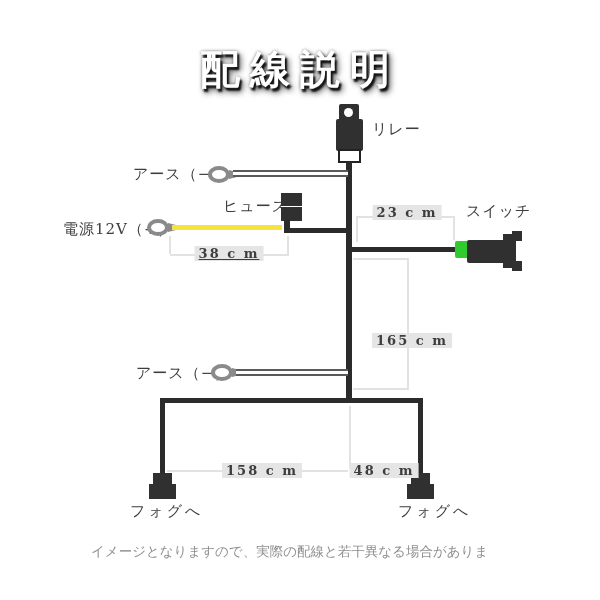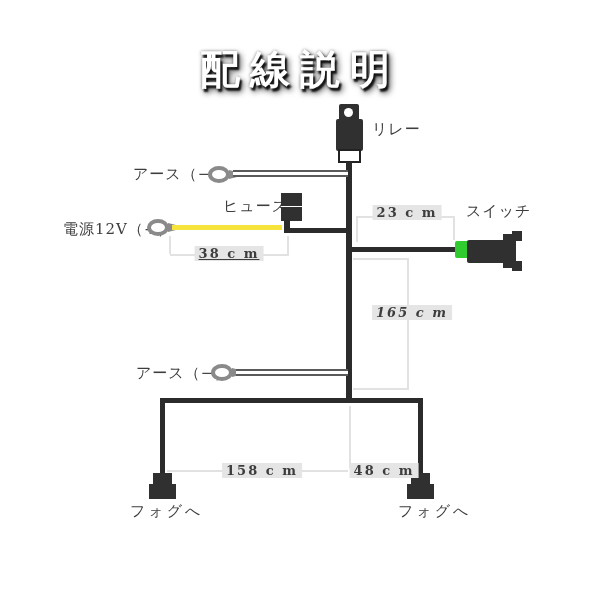--- a/index.html
+++ b/index.html
@@ -85,21 +85,21 @@
   <div class="abs lbl" style="left:466px;top:202px;">スイッチ</div>
 
   <div class="abs dimline" style="left:356px;top:216px;width:2px;height:26px;"></div>
   <div class="abs dimline" style="left:453px;top:216px;width:2px;height:24px;"></div>
   <div class="abs dimline" style="left:357px;top:216px;width:98px;height:2px;"></div>
   <div class="abs dim" style="left:407px;top:205px;">23 c m</div>
 
   <div class="abs dimline" style="left:353px;top:258px;width:56px;height:2px;"></div>
   <div class="abs dimline" style="left:407px;top:258px;width:2px;height:132px;"></div>
   <div class="abs dimline" style="left:353px;top:388px;width:56px;height:2px;"></div>
-  <div class="abs dim" style="left:412px;top:305px;font-style:italic;">165 c m</div>
+  <div class="abs dim" style="left:412px;top:333px;">165 c m</div>
 
   <div class="abs lbl" style="left:136px;top:364px;">アース（−）</div>
   <div class="abs ring" style="left:211px;top:364px;"></div>
   <div class="abs neck" style="left:232px;top:368px;"></div>
   <div class="abs wire2" style="left:236px;top:369px;width:112px;"></div>
 
   <div class="abs wire" style="left:160px;top:398px;width:263px;height:5px;"></div>
   <div class="abs wire" style="left:160px;top:398px;width:5px;height:77px;"></div>
   <div class="abs wire" style="left:418px;top:398px;width:5px;height:77px;"></div>
 
@@ -111,15 +111,16 @@
   <div class="abs blk" style="left:407px;top:484px;width:27px;height:15px;"></div>
   <div class="abs lbl lbl-wide" style="left:398px;top:502px;">フォグへ</div>
 
   <div class="abs dimline" style="left:349px;top:406px;width:2px;height:62px;"></div>
   <div class="abs dimline" style="left:167px;top:470px;width:181px;height:2px;"></div>
   <div class="abs dim" style="left:262px;top:463px;">158 c m</div>
   <div class="abs dimline" style="left:353px;top:470px;width:63px;height:2px;"></div>
   <div class="abs dim" style="left:384px;top:463px;">48 c m</div>
 
   <div class="abs note">
+    <div>イメージとなりますので、実際の配線と若干異なる場合がありま</div>
   </div>
 
 </div>
 
 </body></html>

